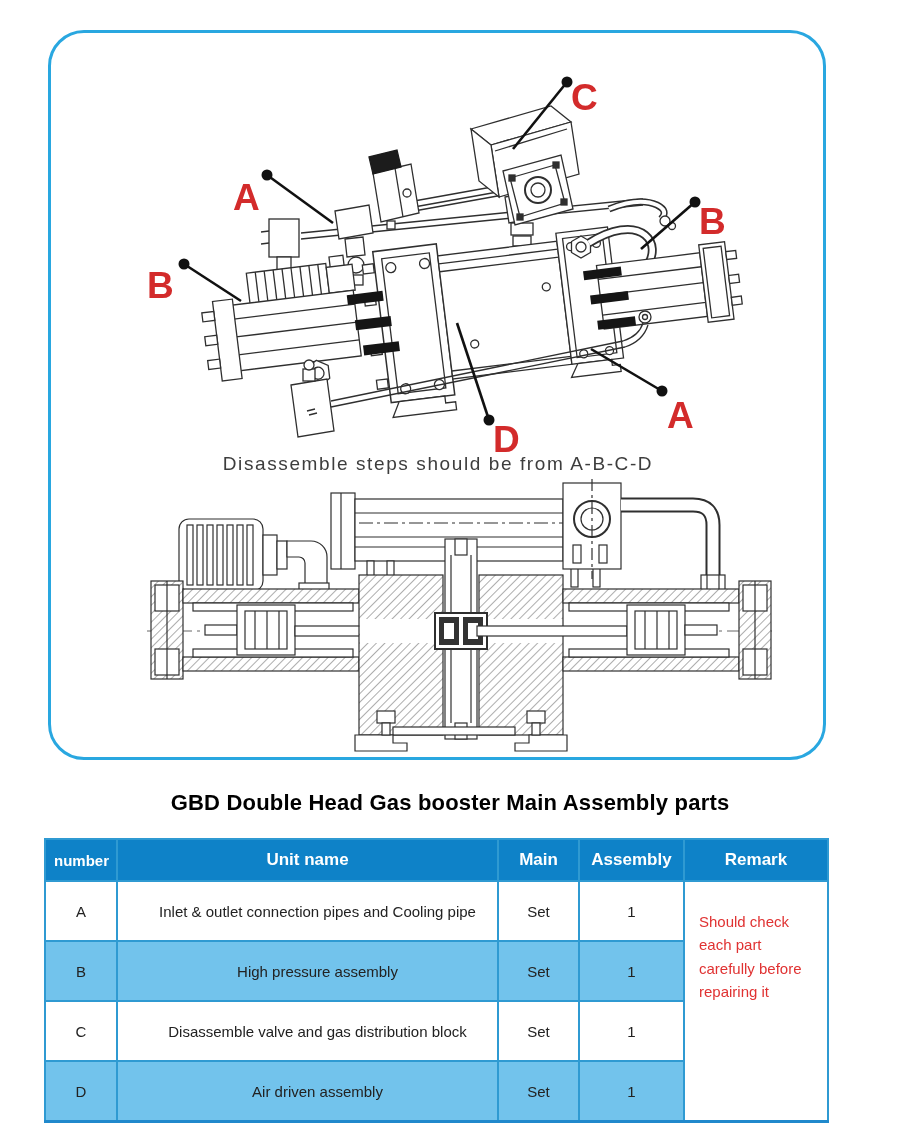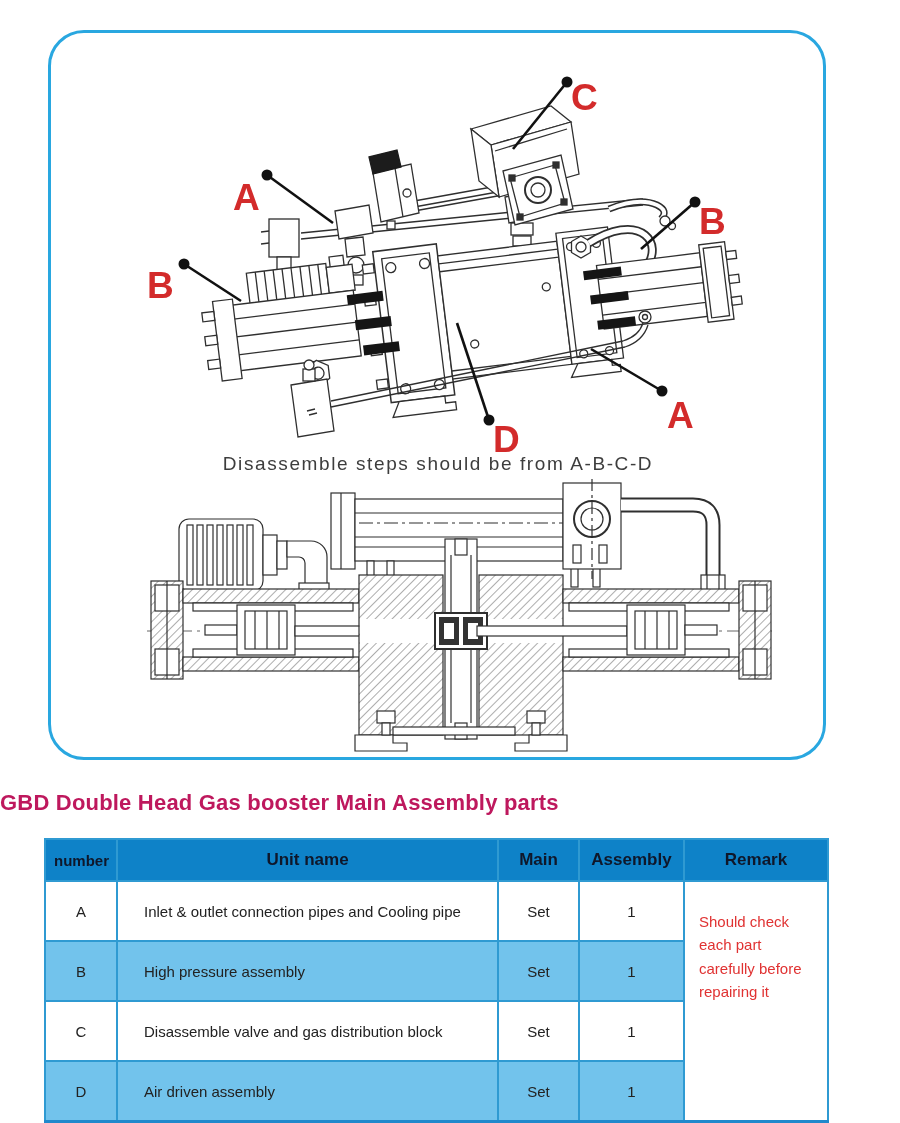--- a/index.html
+++ b/index.html
@@ -11,32 +11,32 @@
            border:3px solid #29a7e0;border-radius:36px;background:#fff;}
 
   .fig-svg{position:absolute;left:0;top:0;}
   .xsec-svg{position:absolute;left:90px;top:446px;}
 
   .caption{position:absolute;left:1px;top:420px;width:100%;text-align:center;
            font-size:19px;color:#3d3d3d;letter-spacing:1.6px;}
 
   .dlabel{position:absolute;font-size:37px;font-weight:bold;color:#d32b2b;line-height:1;}
 
-  .page-title{position:absolute;left:0;top:790px;width:100%;text-align:left;
-              font-size:22px;font-weight:bold;color:#be185d;letter-spacing:0.2px;}
+  .page-title{position:absolute;left:0;top:790px;width:100%;text-align:center;
+              font-size:22px;font-weight:bold;color:#000000;letter-spacing:0.2px;}
 
   
   table.parts{position:absolute;left:44px;top:838px;border-collapse:collapse;
               table-layout:fixed;width:783px;font-size:15px;color:#222;}
   table.parts, table.parts th, table.parts td{border:2px solid #2f9ad2;}
   table.parts{border-bottom:3px solid #2089cc;}
-  table.parts th{background:#0e82c8;color:#0f172a;font-size:17px;font-weight:bold;
+  table.parts th{background:#0e82c8;color:#ffffff;font-size:17px;font-weight:bold;
                  height:40px;padding:0 8px;}
   table.parts td{height:58px;padding:0 6px;text-align:center;background:#ffffff;}
-  table.parts td.part{text-align:left;padding-left:26px;}
+  table.parts td.part{text-align:center;padding-left:26px;}
   tr.alt td{background:#72c3ec;}
   td.remark{background:#ffffff !important;color:#e03232;text-align:left !important;
             vertical-align:top;padding:28px 8px 0 14px !important;font-size:15px;line-height:1.55;border-radius:21px;}
 </style>
 </head>
 <body>
 
 <div class="page">
 
   <div class="fig-box">

